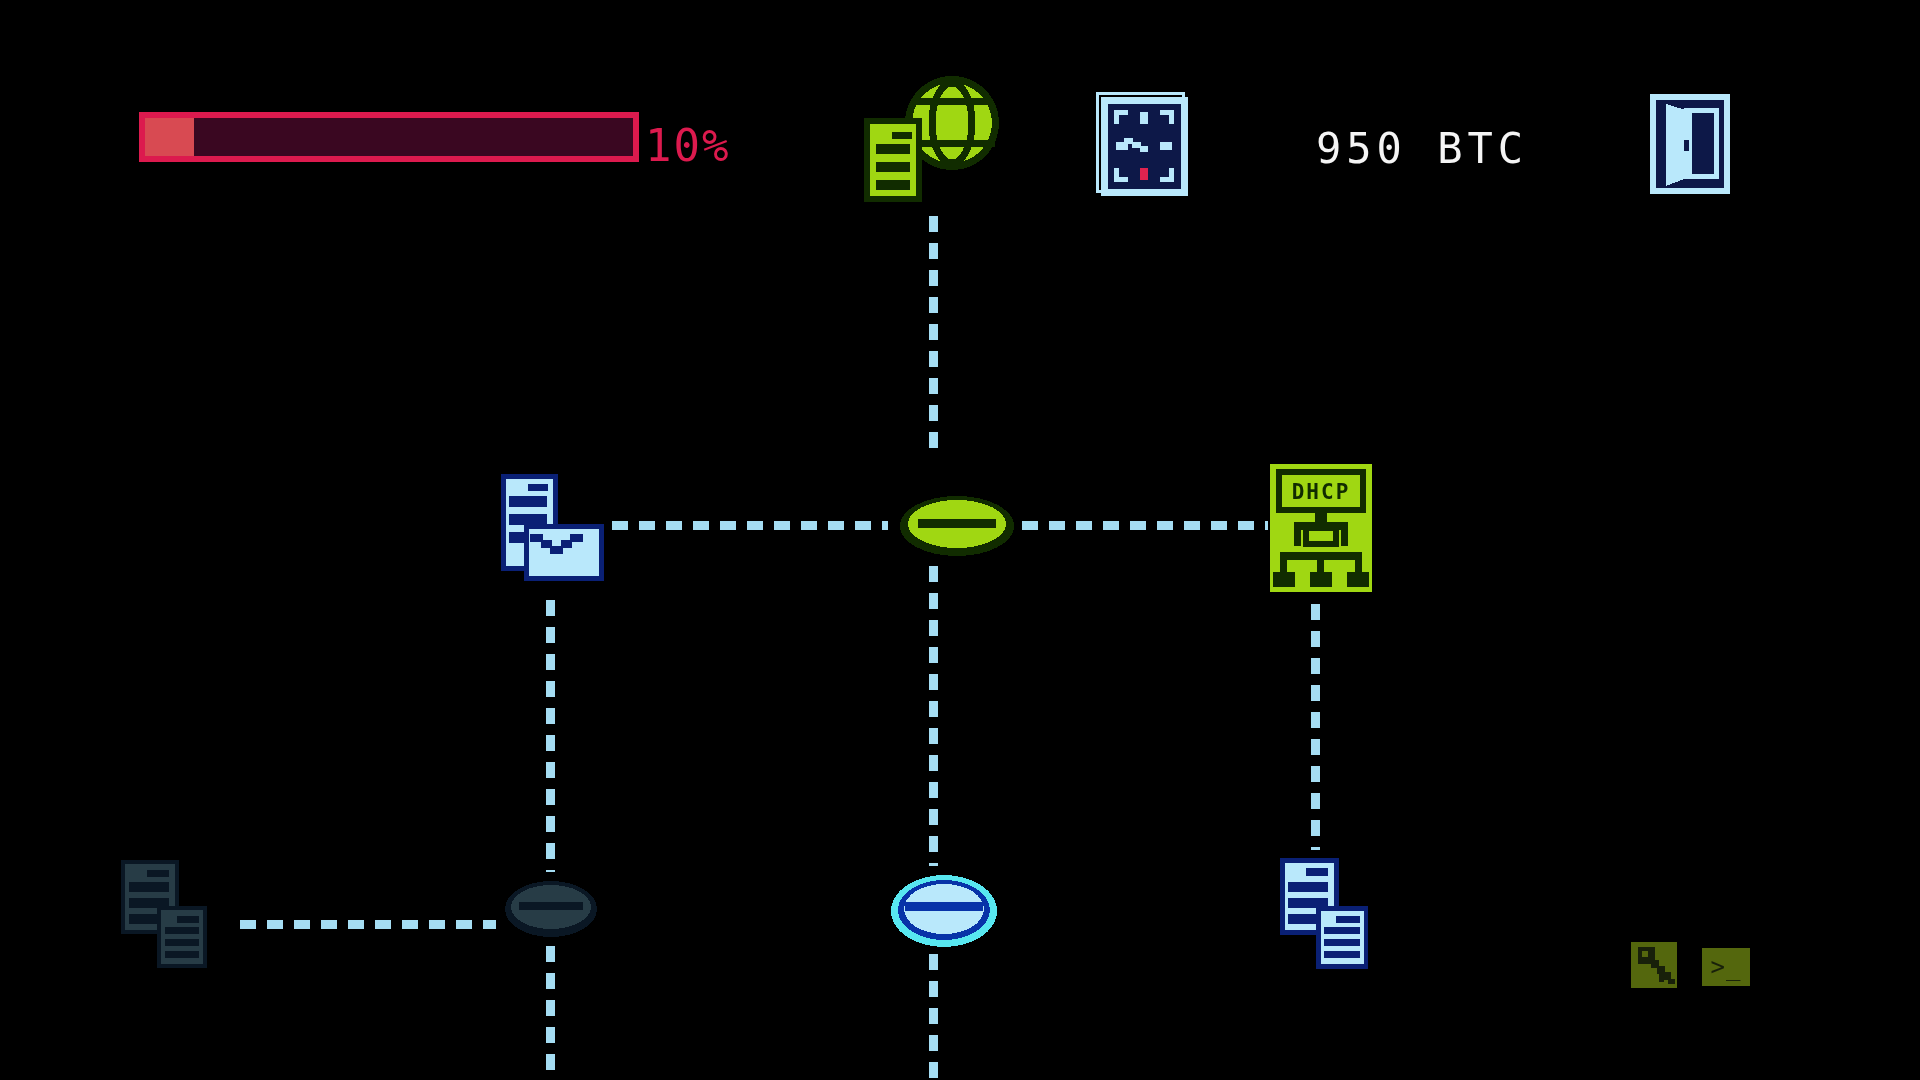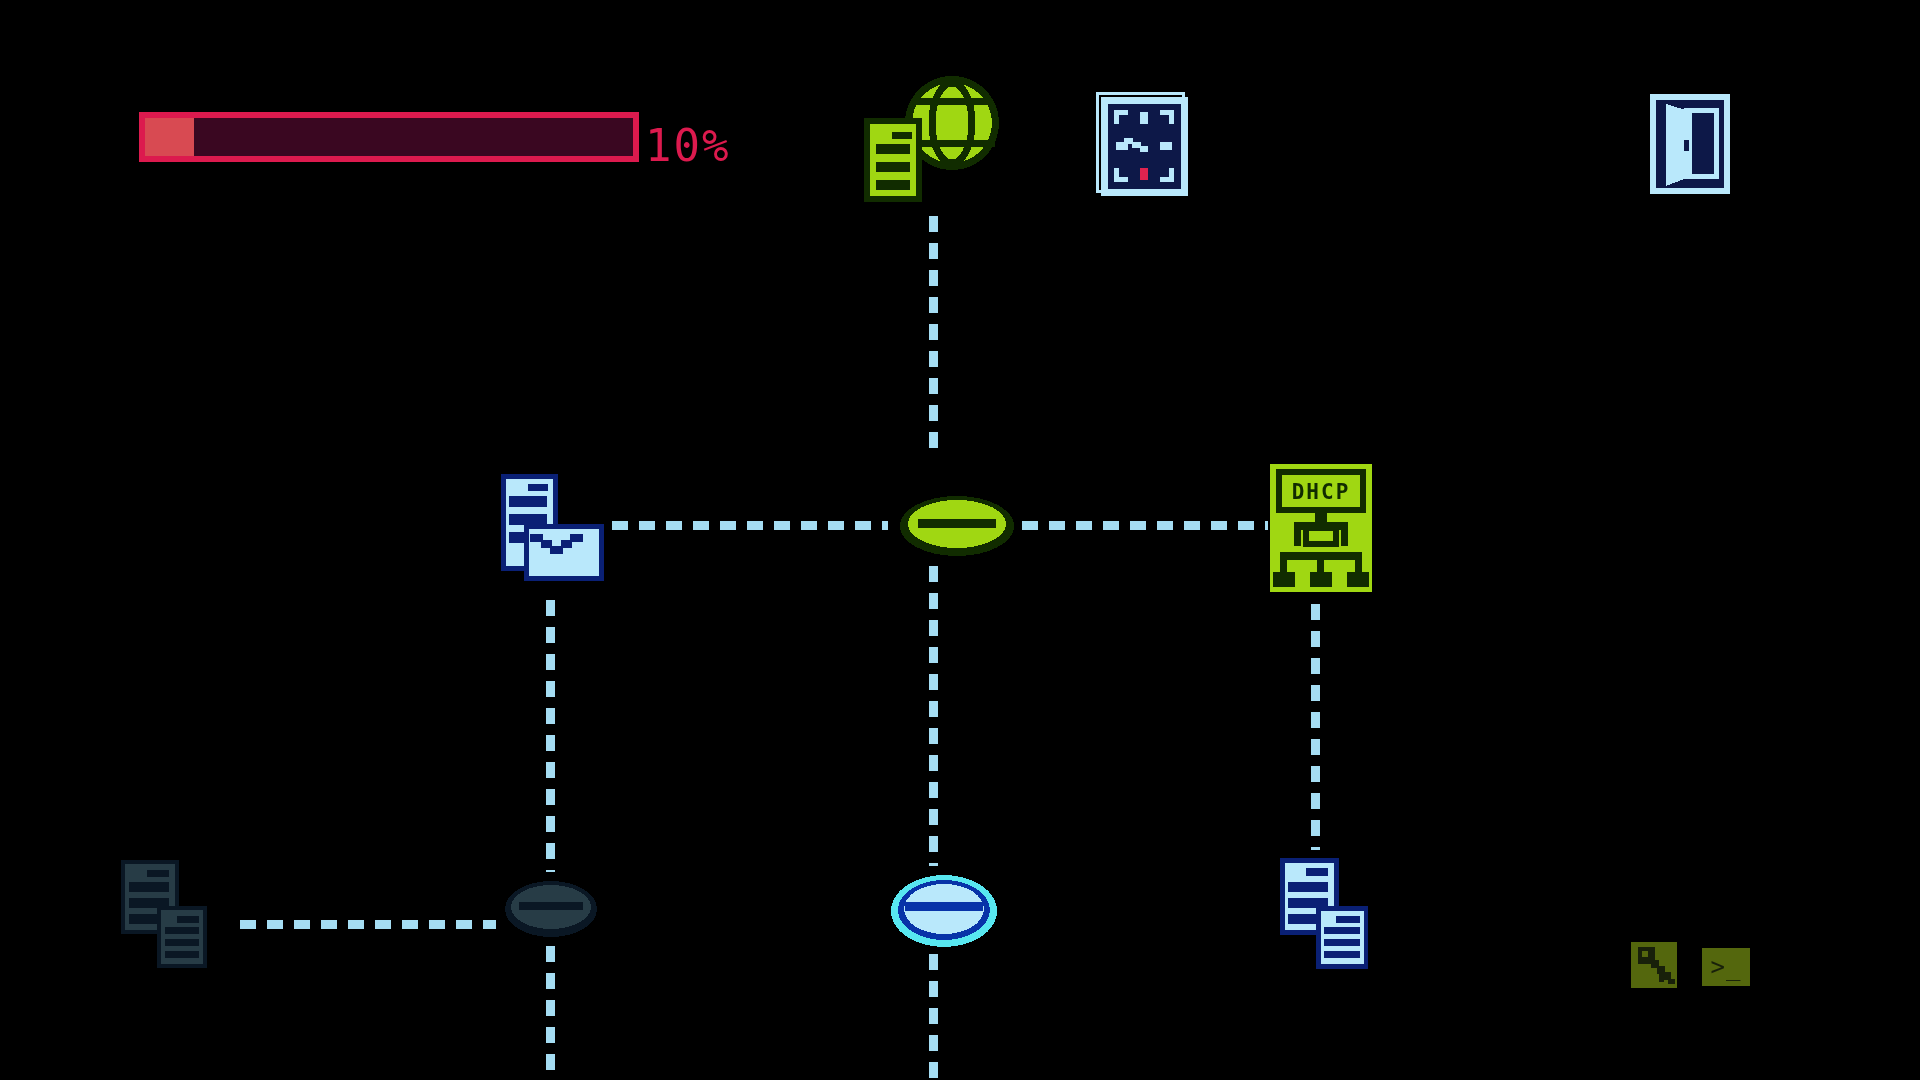--- a/index.html
+++ b/index.html
@@ -69,20 +69,21 @@
       <rect x="44" y="20" width="8" height="12" fill="#b9e8fb"></rect>
       <rect x="20" y="50" width="12" height="8" fill="#b9e8fb"></rect>
       <rect x="64" y="50" width="12" height="8" fill="#b9e8fb"></rect>
       <rect x="44" y="76" width="8" height="12" fill="#e0234f"></rect>
       <rect x="28" y="46" width="9" height="6" fill="#b9e8fb"></rect>
       <rect x="36" y="50" width="9" height="6" fill="#b9e8fb"></rect>
       <rect x="44" y="54" width="8" height="6" fill="#b9e8fb"></rect>
     </svg>
   </div>
 
+  <div id="wallet" class="abs pxtext">950 BTC</div>
 
   <div class="abs" style="left:1650px;top:94px;">
     <svg width="80" height="100" viewBox="0 0 80 100">
       <rect x="3" y="3" width="74" height="94" fill="#0d1848" stroke="#b9e8fb" stroke-width="6"></rect>
       <rect x="36" y="16" width="30" height="66" fill="none" stroke="#b9e8fb" stroke-width="5"></rect>
       <polygon points="16,10 42,18 42,82 16,92" fill="#b9e8fb"></polygon>
       <rect x="34" y="46" width="5" height="11" fill="#0d1848"></rect>
     </svg>
   </div>
 

